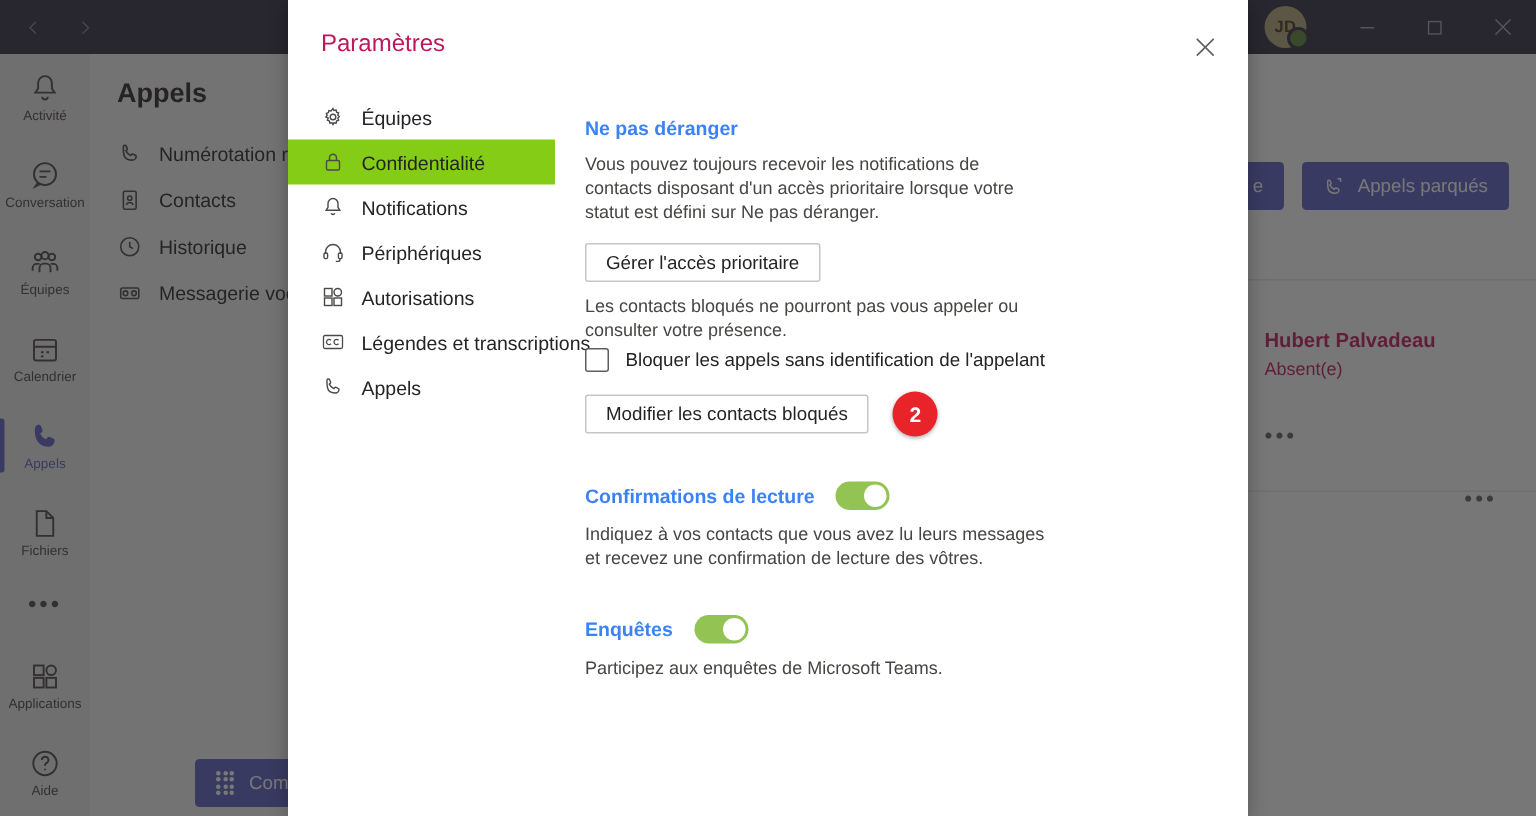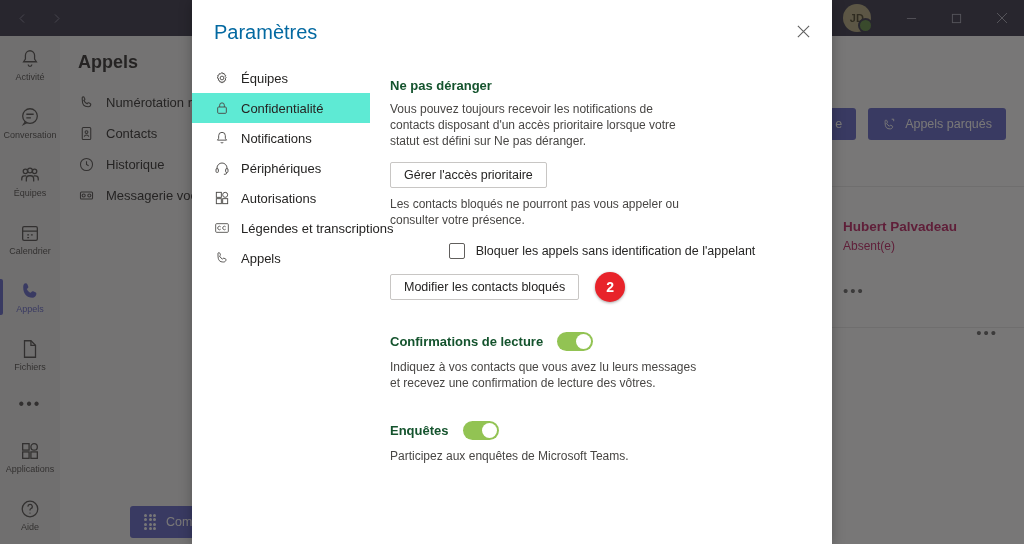--- a/index.html
+++ b/index.html
@@ -282,22 +282,22 @@
     box-shadow: 0 2px 12px rgba(0,0,0,.28);
     overflow: hidden;
   }
   .modal-header {
     position: relative;
     height: 60px;
   }
   .modal-title {
     position: absolute;
     left: 22px; top: 21px;
-    font-size: 20px;
-    color: #0369a1;
+    font-size: 16px;
+    color: #be185d;
   }
   .modal-close {
     position: absolute;
     right: 14px; top: 16px;
     width: 30px; height: 30px;
     display: flex; align-items: center; justify-content: center;
     color: #616161;
   }
   .modal-close svg { display: block; }
 
@@ -313,37 +313,37 @@
   .snav-item {
     display: flex;
     align-items: center;
     gap: 11px;
     height: 30px;
     padding-left: 22px;
     font-size: 13px;
     color: #252423;
     white-space: nowrap;
   }
-  .snav-item.active { background: #5eead4; }
+  .snav-item.active { background: #84cc16; }
   .snav-item .snav-icon {
     width: 16px; height: 16px;
     flex: 0 0 16px;
     display: block;
     color: #4c4a48;
   }
 
   .settings-content {
     flex: 1 1 auto;
     padding: 10px 18px 0 20px;
     position: relative;
   }
   .sec-title {
     font-size: 13px;
     font-weight: bold;
-    color: #14532d;
+    color: #3b82f6;
     margin: 8px 0 0 0;
   }
   .sec-title.with-toggle {
     display: flex;
     align-items: center;
     gap: 14px;
   }
   .sec-desc {
     font-size: 12px;
     line-height: 16px;
@@ -361,22 +361,21 @@
     font-size: 12.5px;
     color: #252423;
     display: inline-flex;
     align-items: center;
     font-family: "Liberation Sans", sans-serif;
   }
   .check-row {
     display: flex;
     align-items: center;
     gap: 11px;
-    margin-top: 15px;
-    justify-content: center;
+    margin-top: 4px;
   }
   .checkbox {
     width: 14px; height: 14px;
     border: 1px solid #605e5c;
     border-radius: 2px;
     background: #fff;
     flex: 0 0 14px;
   }
   .check-label {
     font-size: 12.5px;

